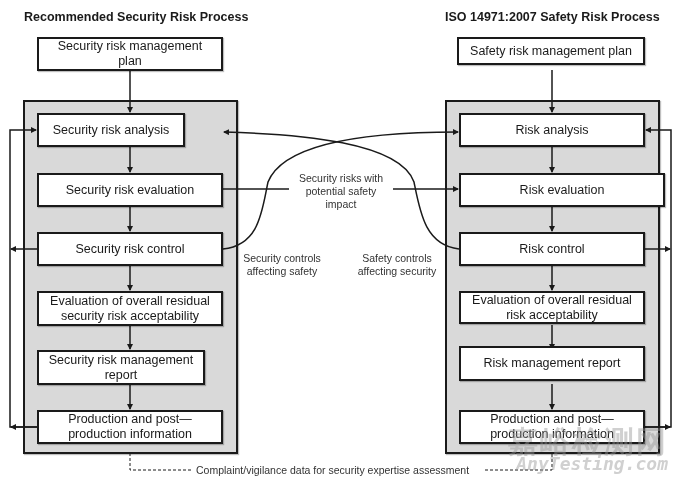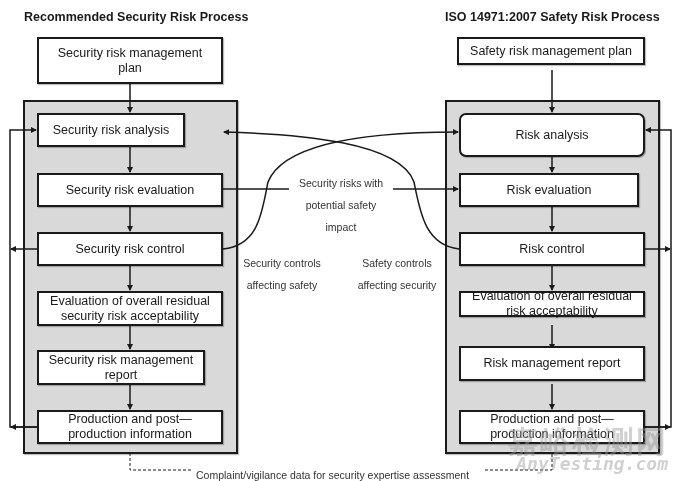--- a/index.html
+++ b/index.html
@@ -4,21 +4,21 @@
 <style>
   html, body { margin: 0; padding: 0; background: #ffffff; }
   body { width: 680px; height: 481px; position: relative; overflow: hidden;
          font-family: "Liberation Sans", sans-serif; color: #1a1a1a; }
   .title { position: absolute; top: 10px; font-weight: bold; font-size: 12.5px; white-space: nowrap; }
   .panel { position: absolute; background: #d9d9d9; border: 2px solid #1a1a1a; box-sizing: border-box;
            box-shadow: 1px 1px 1px rgba(0,0,0,0.25); }
   .box { position: absolute; background: #fff; border: 2px solid #1a1a1a; box-sizing: border-box;
          display: flex; align-items: center; justify-content: center; text-align: center;
          font-size: 12.5px; line-height: 15px; padding: 0 6px; box-shadow: 1px 1px 1px rgba(0,0,0,0.25); }
-  .label { position: absolute; font-size: 10.5px; line-height: 22px; text-align: center; color: #333; background: #fff; }
+  .label { position: absolute; font-size: 10.5px; line-height: 13px; text-align: center; color: #333; background: #fff; }
   svg.lines { position: absolute; left: 0; top: 0; pointer-events: none; }
   .watermark { position: absolute; right: 12px; bottom: 8px; text-align: right; color: rgba(150,150,150,0.45);
                font-style: italic; font-weight: bold; }
   .watermark .cn { font-size: 30px; font-style: normal; letter-spacing: 2px; line-height: 26px; }
   .watermark .en { font-size: 18px; line-height: 18px; font-family: "DejaVu Sans Mono", monospace; }
 </style>
 </head>
 <body>
 
 <div class="title" style="left:16px;margin-left:8px;">Recommended Security Risk Process</div>
@@ -60,34 +60,34 @@
     <line x1="223" y1="189" x2="289" y2="189"></line>
     <line x1="393" y1="189" x2="458" y2="189" marker-end="url(#ah)"></line>
     <path d="M223,249 C260,245 262,210 268,182 C285,140 380,132 458,132" marker-end="url(#ah)"></path>
     <path d="M459,249 C425,245 420,212 414,182 C400,142 300,134 224,132" marker-end="url(#ah)"></path>
 
     <polyline points="130,453 130,470 192,470" stroke-dasharray="3,2" stroke-width="1"></polyline>
     <polyline points="485,470 552,470 552,454" stroke-dasharray="3,2" stroke-width="1"></polyline>
   </g>
 </svg>
 
-<div class="box" style="left:37px; top:37px; width:186px; height:47px;">Security risk management plan</div>
+<div class="box" style="left:37px; top:37px; width:186px; height:34px;">Security risk management plan</div>
 <div class="box" style="left:457px; top:37px; width:188px; height:28px;">Safety risk management plan</div>
 
 <div class="box" style="left:37px; top:113px; width:148px; height:34px;">Security risk analysis</div>
 <div class="box" style="left:37px; top:173px; width:186px; height:34px;">Security risk evaluation</div>
 <div class="box" style="left:37px; top:232px; width:186px; height:34px;">Security risk control</div>
 <div class="box" style="left:37px; top:291px; width:186px; height:35px;">Evaluation of overall residual security risk acceptability</div>
 <div class="box" style="left:37px; top:350px; width:168px; height:35px;">Security risk management report</div>
 <div class="box" style="left:37px; top:410px; width:186px; height:34px;">Production and post— production information</div>
 
-<div class="box" style="left:459px; top:113px; width:186px; height:44px;border-radius:7px;">Risk analysis</div>
-<div class="box" style="left:459px; top:173px; width:180px; height:34px;">Risk evaluation</div>
+<div class="box" style="left:459px; top:113px; width:186px; height:34px;">Risk analysis</div>
+<div class="box" style="left:459px; top:173px; width:206px; height:34px;">Risk evaluation</div>
 <div class="box" style="left:459px; top:232px; width:186px; height:34px;">Risk control</div>
-<div class="box" style="left:459px; top:291px; width:186px; height:26px;">Evaluation of overall residual risk acceptability</div>
+<div class="box" style="left:459px; top:291px; width:186px; height:33px;">Evaluation of overall residual risk acceptability</div>
 <div class="box" style="left:459px; top:346px; width:186px; height:35px;">Risk management report</div>
 <div class="box" style="left:459px; top:410px; width:186px; height:34px;">Production and post— production information</div>
 
 <div class="label" style="left:293px; top:172px; width:96px;">Security risks with potential safety impact</div>
 <div class="label" style="left:240px; top:252px; width:84px; background:transparent;">Security controls affecting safety</div>
 <div class="label" style="left:352px; top:252px; width:90px; background:transparent;">Safety controls affecting security</div>
 <div class="label" style="left:196px; top:464px; white-space:nowrap;">Complaint/vigilance data for security expertise assessment</div>
 
 <div class="watermark">
   <div class="cn">嘉峪检测网</div>

